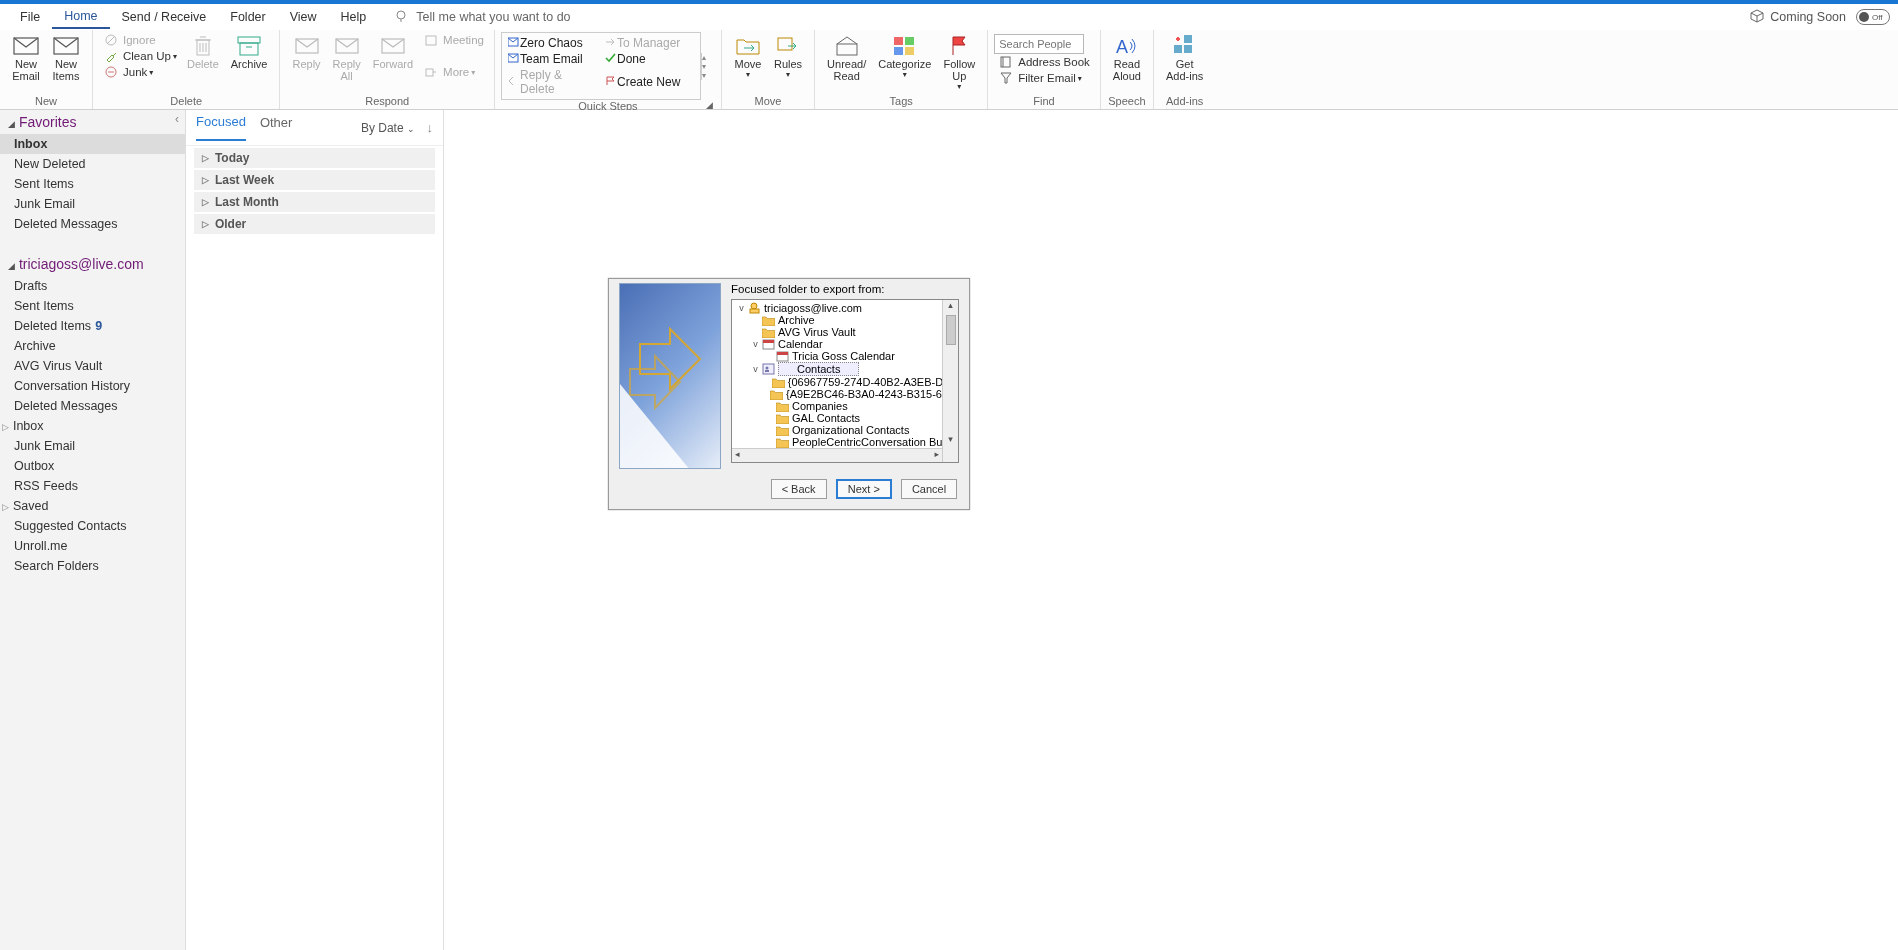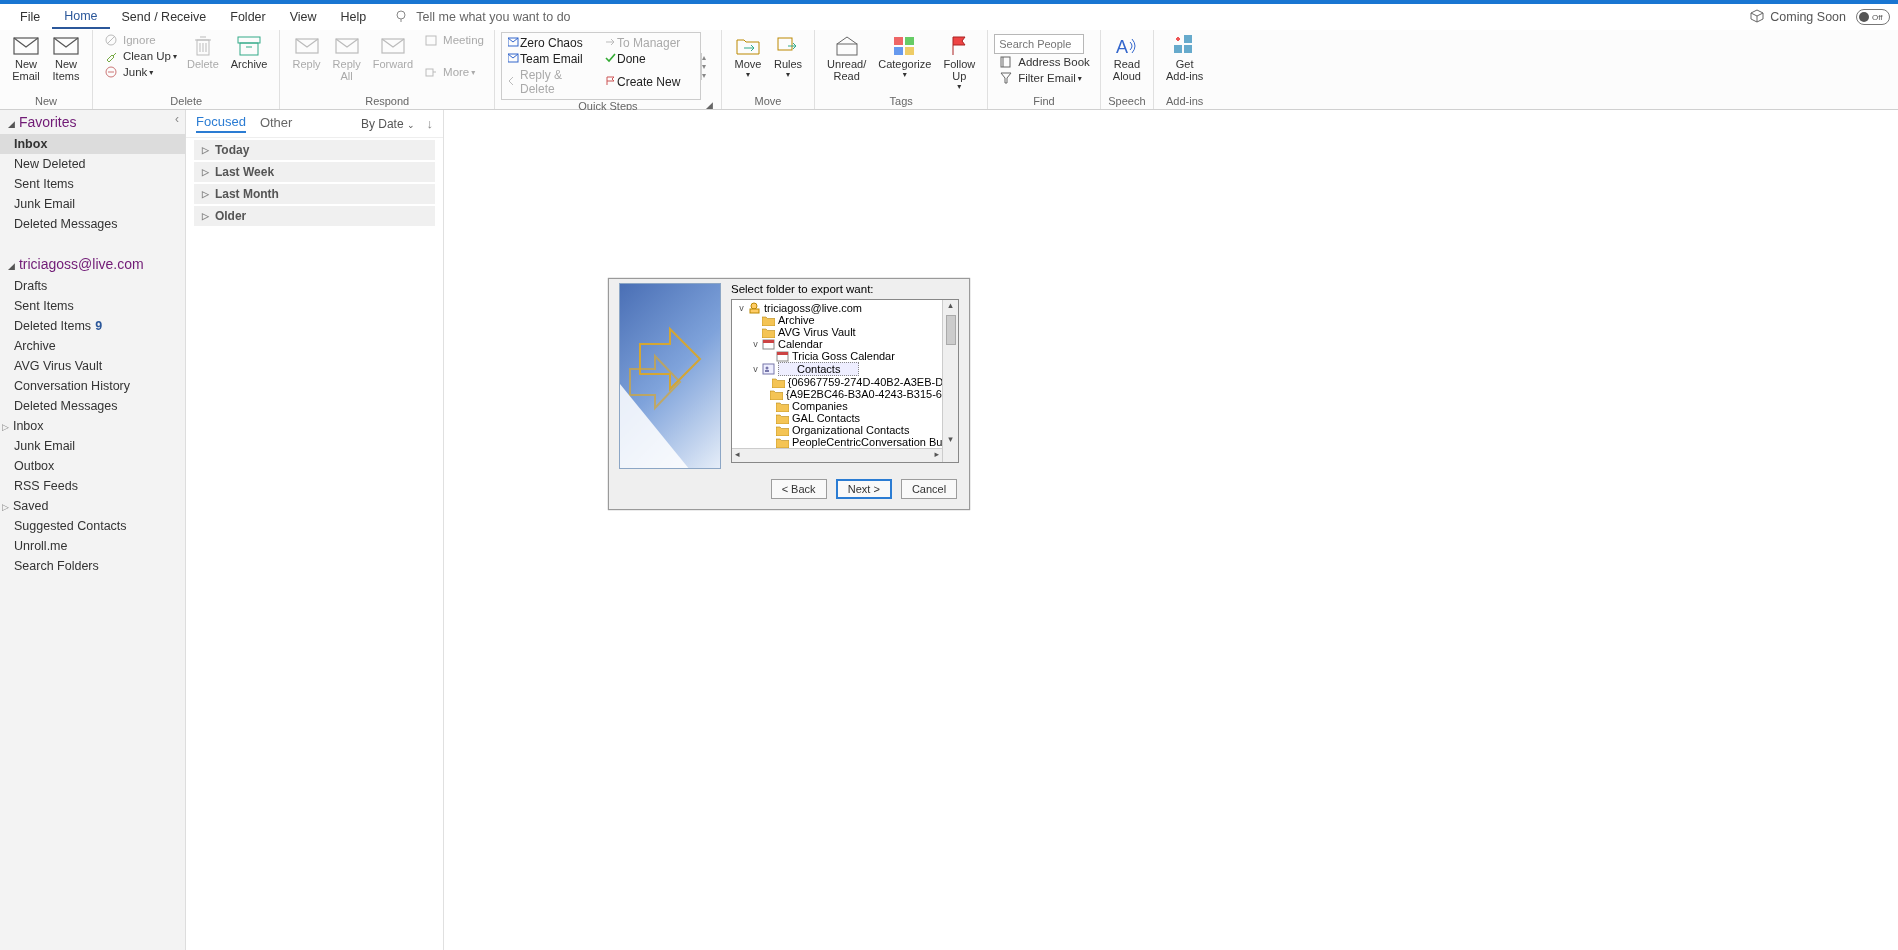--- a/index.html
+++ b/index.html
@@ -50,21 +50,21 @@
 .navpane .ni.sel { background: #dcdcdc; font-weight: 600; }
 .navpane .ni.exp::before { content: "▷"; font-size: 9px; color: #888; margin-right: 4px; margin-left: -12px; }
 .navpane .cnt { color: #2b579a; font-weight: 600; margin-left: 4px; }
 
 .listpane { width: 258px; border-right: 1px solid #e0e0e0; background: #fff; }
 .listpane .searchrow { display: flex; padding: 8px 8px 2px; gap: 4px; }
 .listpane .searchrow .sinput { flex: 1; height: 24px; border: 1px solid #bbb; position: relative; display: flex; align-items: center; }
 .listpane .searchrow .sinput input { border: none; flex: 1; font-size: 12px; padding: 0 6px; outline: none; color: #888; }
 .listpane .searchrow .scope { height: 24px; border: 1px solid #bbb; font-size: 11.5px; display: flex; align-items: center; padding: 0 4px; color: #555; }
 .tabsrow { display: flex; align-items: center; padding: 4px 10px; font-size: 13px; border-bottom: 1px solid #eee; }
-.tabsrow .tab { margin-right: 14px; color: #666; padding-bottom: 2px; }
+.tabsrow .tab { margin-right: 14px; color: #666; padding-bottom: 10px; }
 .tabsrow .tab.active { color: #2b7cd3; border-bottom: 2px solid #2b7cd3; }
 .tabsrow .spacer { flex: 1; }
 .tabsrow .sort { font-size: 12px; color: #555; }
 .groupitem { margin: 2px 8px; background: #f0f0f0; padding: 3px 8px; font-size: 12px; font-weight: 600; color: #555; display: flex; align-items: center; }
 .groupitem::before { content: "▷"; font-size: 9px; color: #888; margin-right: 6px; }
 
 .reading { flex: 1; background: #fff; position: relative; }
 
 
 .dialog { position: absolute; left: 608px; top: 278px; width: 362px; background: #efefef; border: 1px solid #9a9a9a; box-shadow: 0 0 1px #888; font-size: 11.5px; }
@@ -511,21 +511,21 @@
 <div class="dialog">
   <div class="dbody">
     <div class="imgbox">
       <svg width="102" height="186">
         <polygon points="20,60 50,60 50,45 80,75 50,105 50,90 20,90" fill="none" stroke="#d4a634" stroke-width="2"></polygon>
         <polygon points="10,85 35,85 35,72 60,98 35,124 35,111 10,111" fill="none" stroke="#d4a634" stroke-width="2" opacity="0.7"></polygon>
         <polygon points="0,100 0,186 70,186" fill="#fff" opacity="0.85"></polygon>
       </svg>
     </div>
     <div class="rightcol">
-      <div class="instr">Select folder to export want:</div>
+      <div class="instr">Focused folder to export from:</div>
       <div class="tree">
         <ul id="dlg-tree">
             <li style="padding-left: 0px;">
               <span class="tw">v</span>
               <span class="fic">
                 <svg width="13" height="12">
                   <circle cx="6" cy="4" r="3" fill="#fc6" stroke="#b80"></circle>
                   <rect x="2" y="7" width="9" height="4" fill="#fc6" stroke="#b80"></rect>
                 </svg>
               </span>

